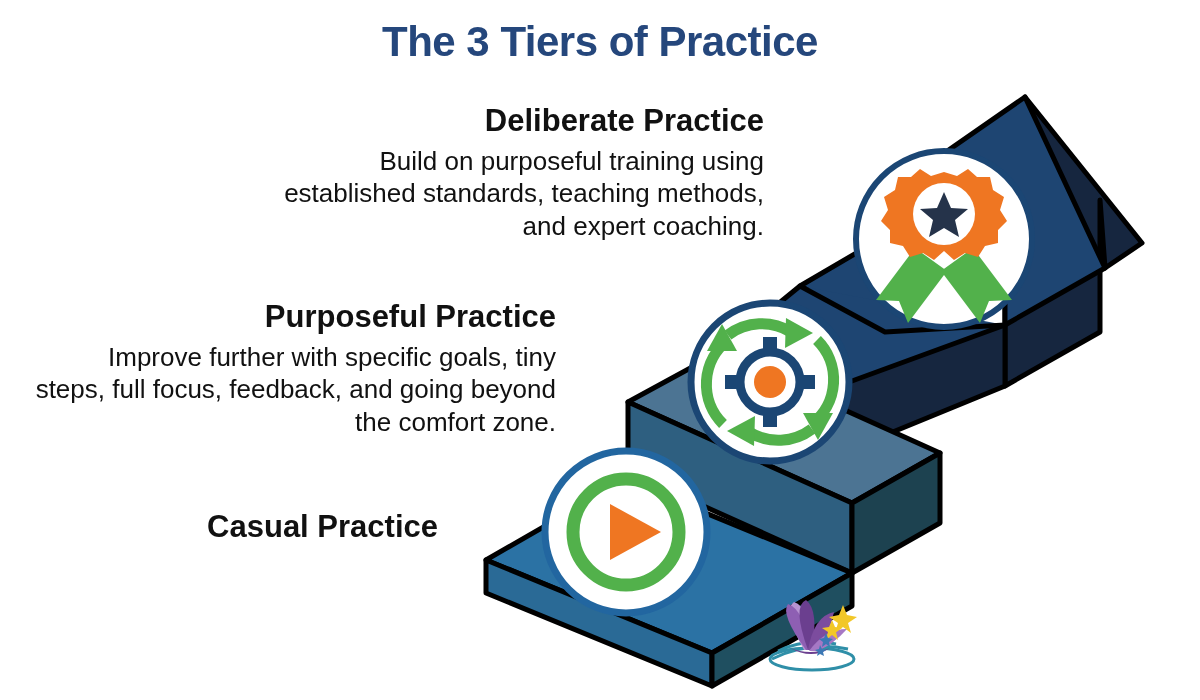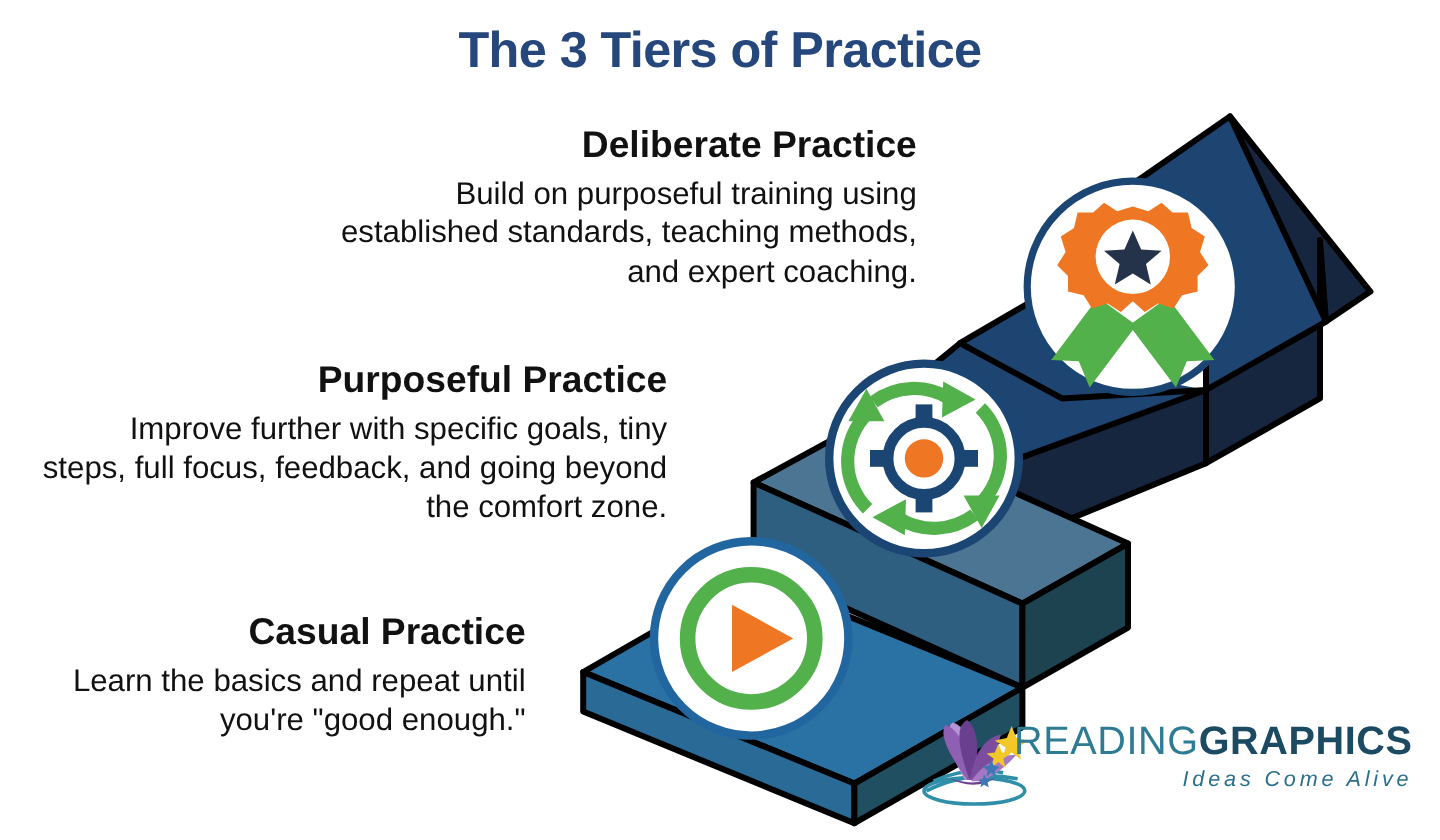--- a/index.html
+++ b/index.html
@@ -205,21 +205,16 @@
     <div class="tier-body">Build on purposeful training using established standards, teaching methods, and expert coaching.</div>
   </div>
 
   <div class="tier-block" id="tier-purposeful">
     <div class="tier-heading">Purposeful Practice</div>
     <div class="tier-body">Improve further with specific goals, tiny steps, full focus, feedback, and going beyond the comfort zone.</div>
   </div>
 
   <div class="tier-block" id="tier-casual">
     <div class="tier-heading">Casual Practice</div>
-    <div class="tier-body">Learn the basics and repeat until you're "good enough."</div>
   </div>
 
-  <div class="logo-text-wrap">
-    <div class="logo-line1"><span class="logo-reading">READING</span><span class="logo-graphics">GRAPHICS</span></div>
-    <div class="logo-tagline">Ideas Come Alive</div>
-  </div>
 
 </div>
 
 </body></html>

